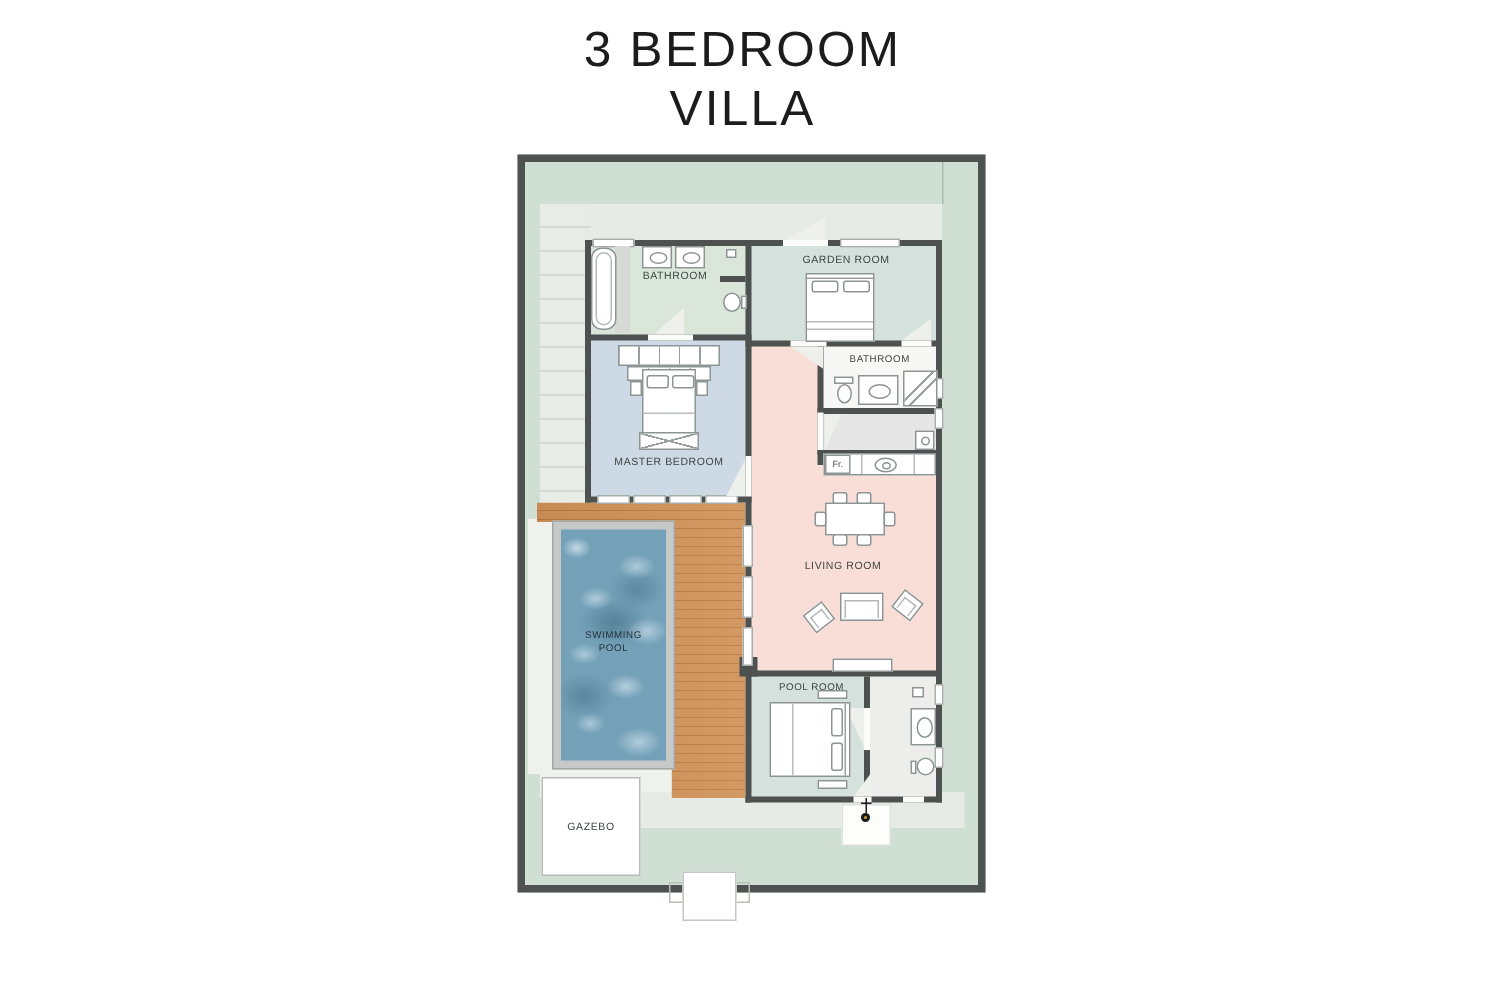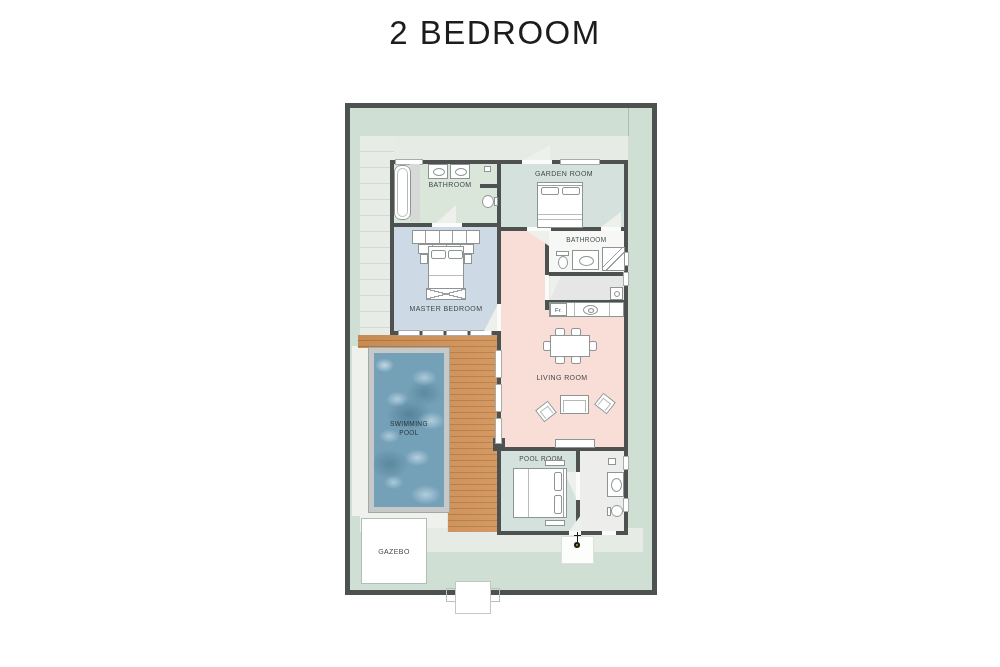--- a/index.html
+++ b/index.html
@@ -45,21 +45,22 @@
   .shower-tile{background-image:linear-gradient(135deg,transparent 42%,#9aa09f 42%,#9aa09f 46%,transparent 46%),
            linear-gradient(135deg,transparent 58%,#9aa09f 58%,#9aa09f 62%,transparent 62%);}
   .ward1{background-image:repeating-linear-gradient(90deg,transparent 0 12.5px,#9aa09f 12.5px 13.5px);}
   .ward2{background-image:repeating-linear-gradient(90deg,transparent 0 13px,#9aa09f 13px 14px);}
 </style>
 </head>
 <body>
 
 <div class="canvas">
 
-  <div class="title" style="top:14px;">2 BEDROOM</div>
+  <div class="title" style="top:14px;">3 BEDROOM</div>
+  <div class="title" style="top:53px;">VILLA</div>
 
   <div class="plot">
 
     <div class="abs" style="left:278px;top:0;width:1px;height:28px;background:rgba(150,165,155,.6);"></div>
     <div class="floor paved" style="left:10px;top:28px;width:268px;height:28px;"></div>
     <div class="floor paverV" style="left:10px;top:28px;width:34px;height:214px;"></div>
     <div class="floor apron" style="left:2px;top:238px;width:16px;height:170px;"></div>
     <div class="floor apron" style="left:10px;top:404px;width:88px;height:20px;"></div>
     <div class="floor paved" style="left:77px;top:420px;width:216px;height:24px;"></div>
 

